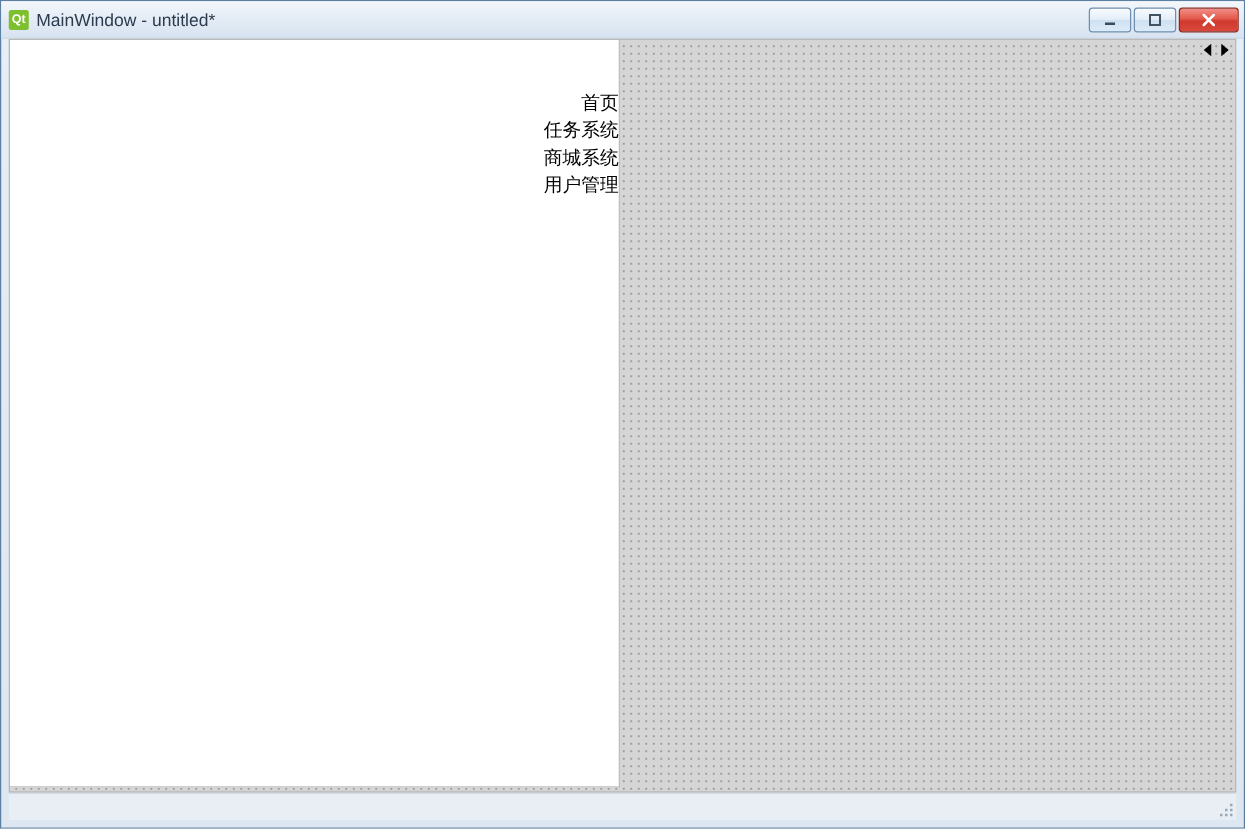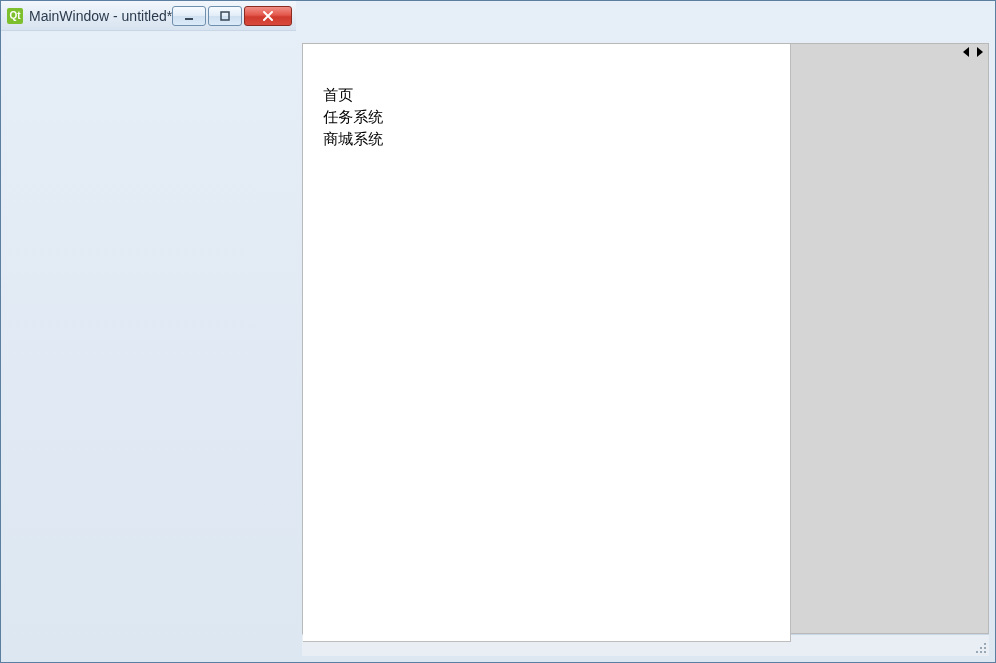--- a/index.html
+++ b/index.html
@@ -3,22 +3,23 @@
 <meta charset="utf-8">
 <style>
   * { box-sizing: border-box; margin: 0; padding: 0; }
   html, body { width: 996px; height: 663px; overflow: hidden; font-family: "Segoe UI", Tahoma, sans-serif; }
   body { background: #fff; }
 
   .window {
     width: 996px; height: 663px;
     border: 1px solid #5a7fa0;
     background: linear-gradient(to bottom, #e6eef7 0%, #dde7f1 100%);
-    display: flex; flex-direction: row;
+    display: flex; flex-direction: column;
     position: relative;
+    text-align: right;
   }
 
   
   .titlebar {
     height: 30px;
     display: flex; align-items: center;
     padding: 0 2px 0 6px;
     background: linear-gradient(to bottom, #f3f7fc 0%, #e5edf6 45%, #d7e3f0 100%);
     border-bottom: 1px solid #c8d6e6;
   }
@@ -60,21 +61,20 @@
 
   .designer-canvas {
     flex: 1 1 auto;
     position: relative;
     background-color: #d5d5d5;
     
     background-image: radial-gradient(circle, #9b9b9b 0.6px, transparent 0.6px);
     background-size: 6px 6px;
     background-position: 2px 2px;
     border: 1px solid #b9b9b9;
-    margin-top: 42px;
   }
 
   
   .designer-nav {
     position: absolute;
     top: 2px; right: 4px;
     display: flex; gap: 2px;
     z-index: 5;
   }
   .designer-nav .arrow {
@@ -167,20 +167,21 @@
               <polygon points="2,0 2,10 8,5" fill="#000"></polygon>
             </svg>
         </div>
       </div>
 
       <div class="widget-panel">
         <div class="list">
           <div class="list-item">首页</div>
           <div class="list-item">任务系统</div>
           <div class="list-item">商城系统</div>
+          <div class="list-item">用户管理</div>
         </div>
       </div>
     </div>
 
     <div class="statusbar">
       <div class="size-grip">
         <span></span>
           <span></span>
           <span></span>
           <span></span>

